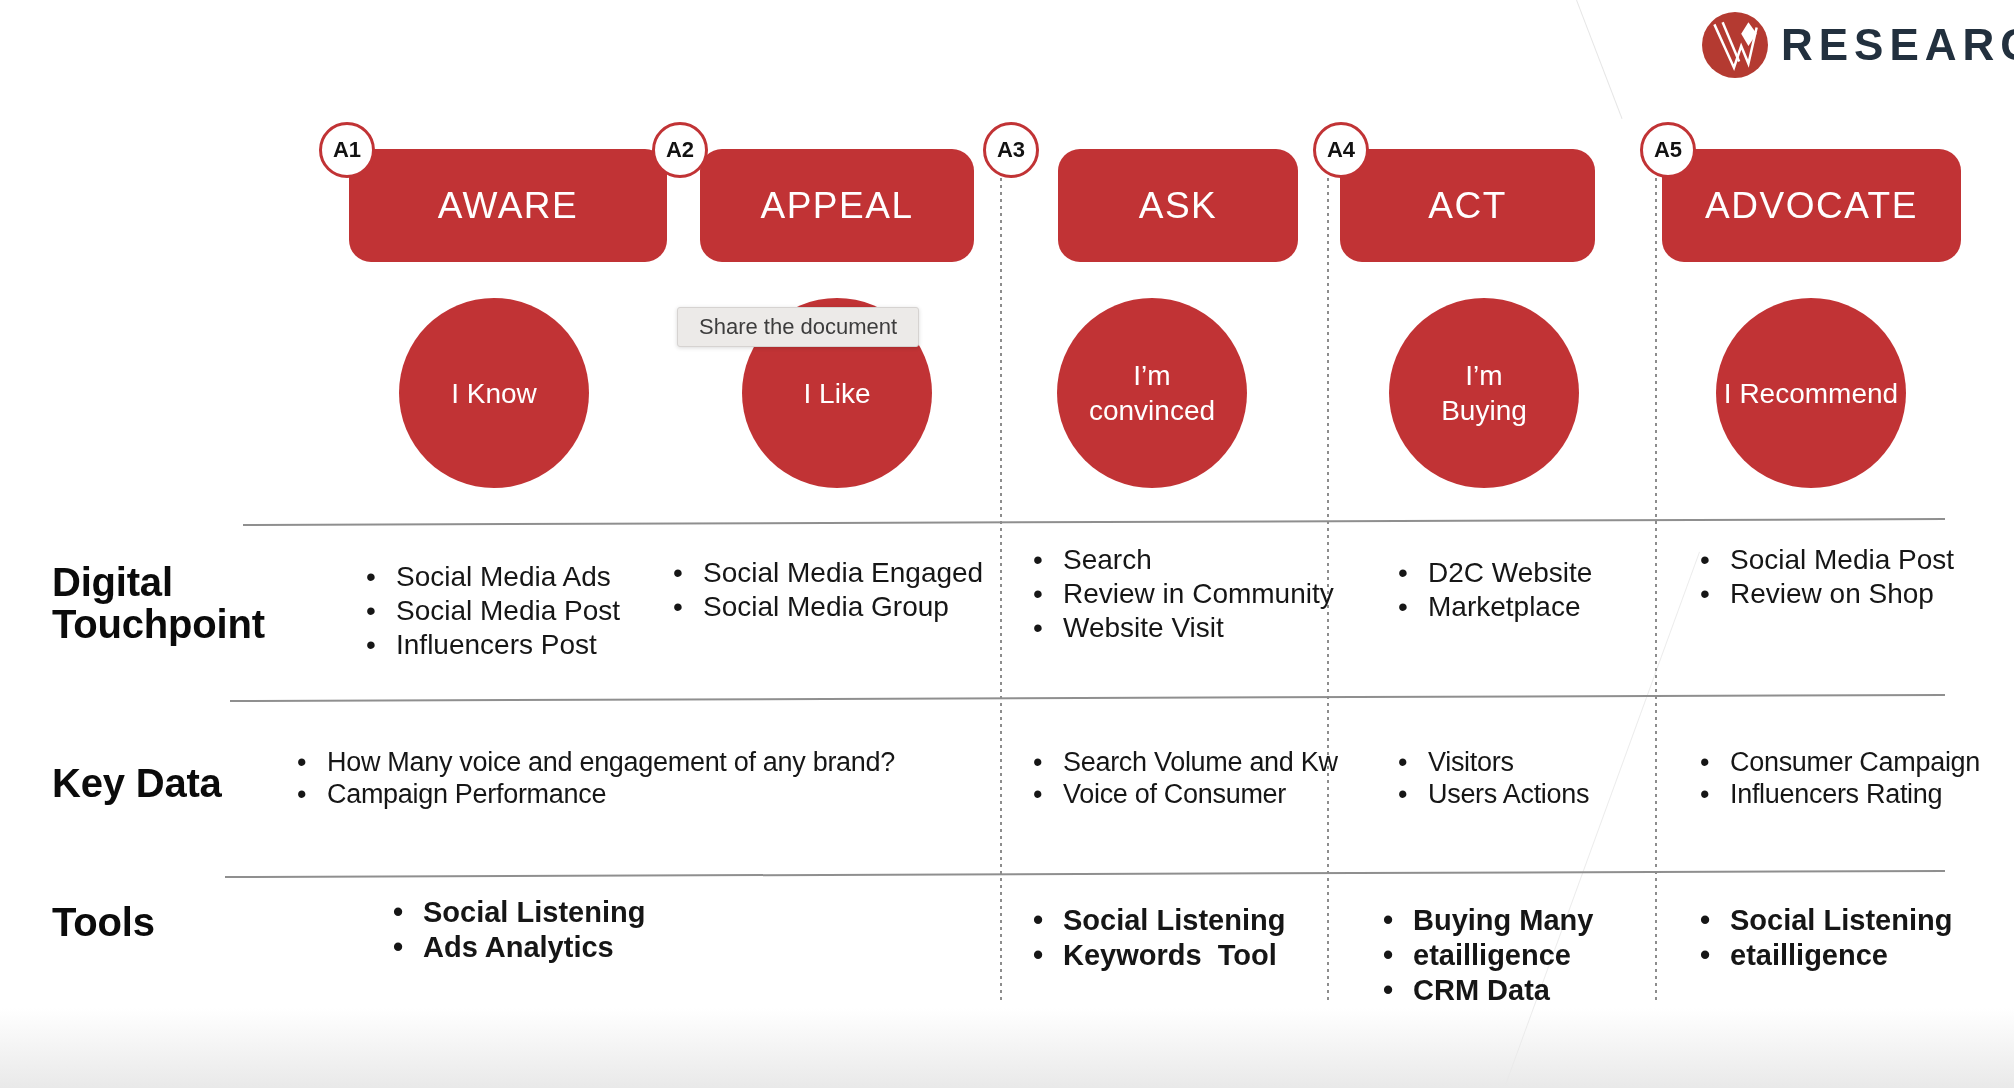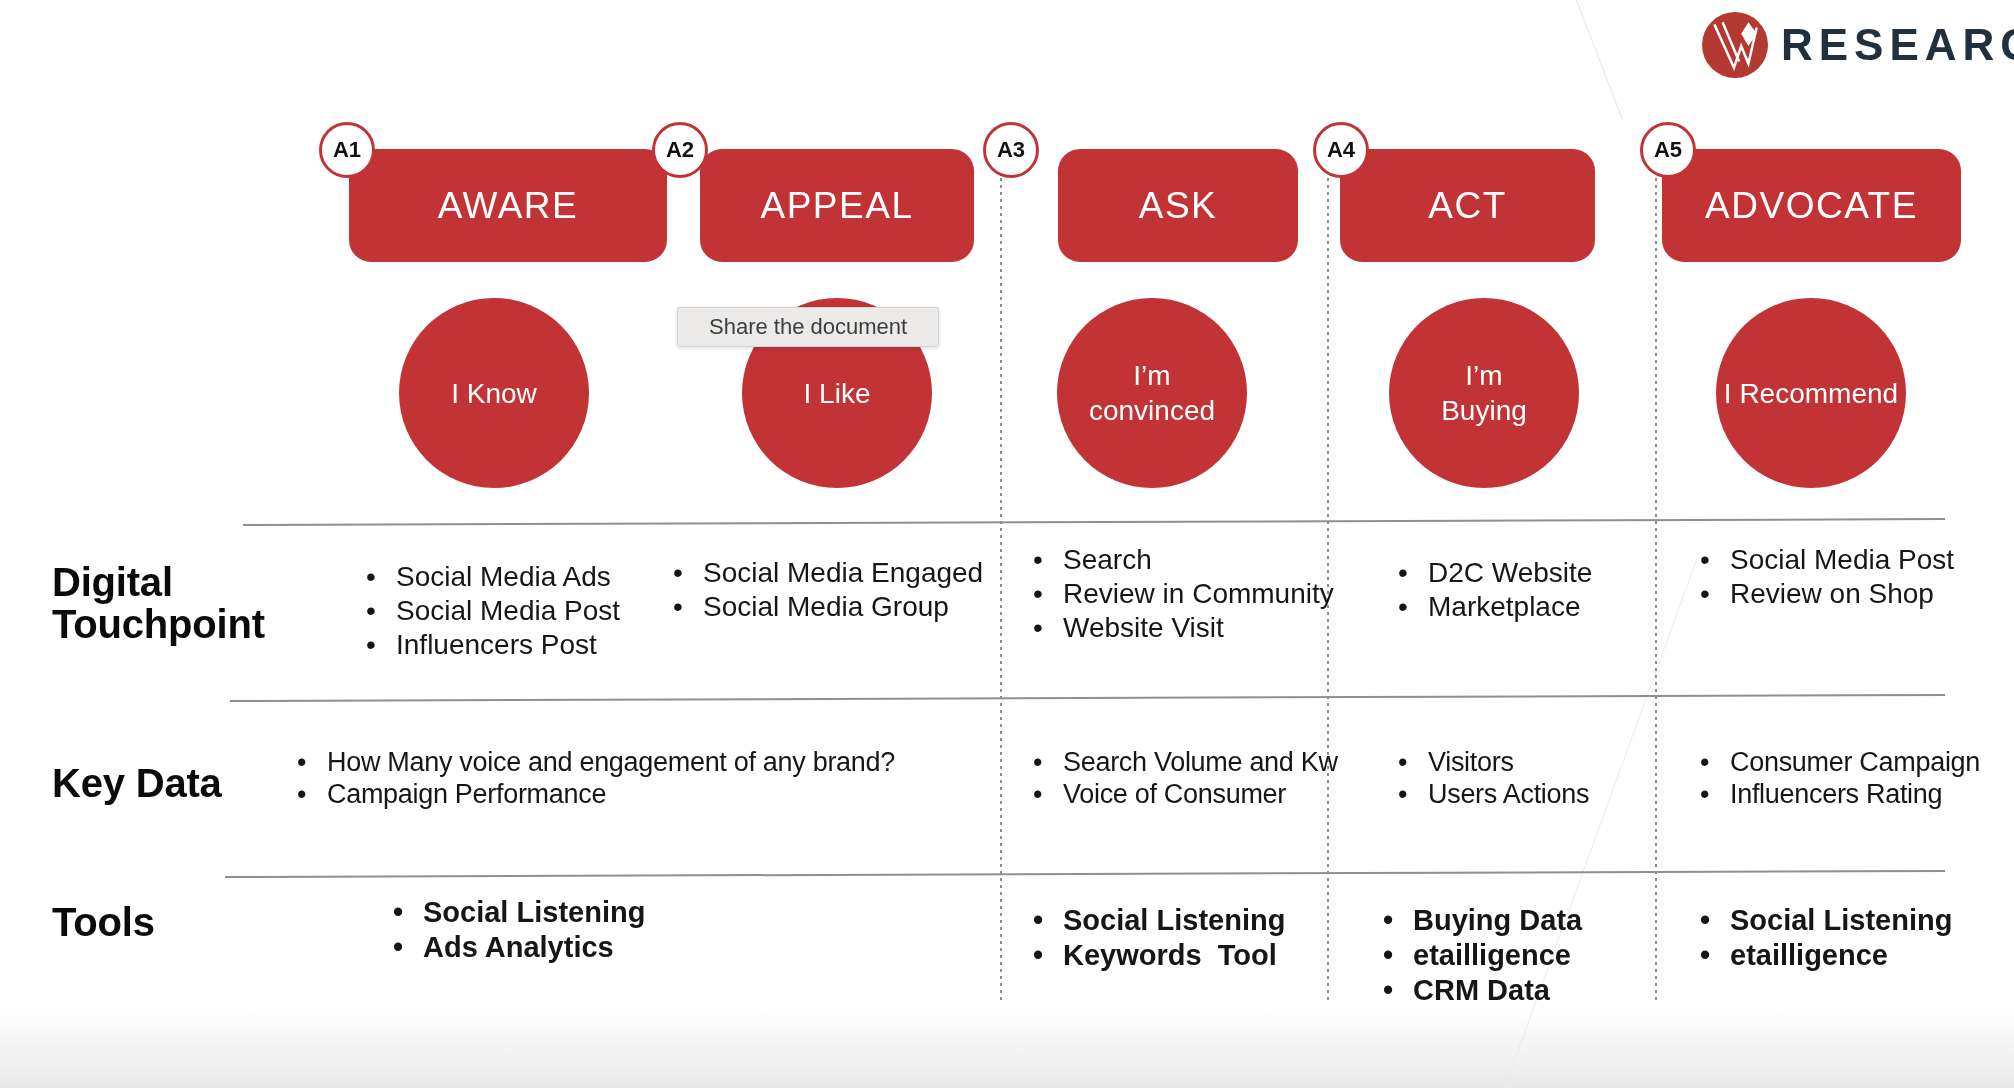--- a/index.html
+++ b/index.html
@@ -38,21 +38,21 @@
   .badge{position:absolute;top:122px;width:56px;height:56px;border-radius:50%;background:#fff;
     border:3px solid var(--red);box-sizing:border-box;display:flex;align-items:center;justify-content:center;
     font-size:22px;font-weight:600;color:#121212;z-index:4;}
   .bg1{left:319px;} .bg2{left:652px;} .bg3{left:983px;} .bg4{left:1313px;} .bg5{left:1640px;}
   
   .circle{position:absolute;top:298px;width:190px;height:190px;border-radius:50%;background:var(--red);
     color:#fff;display:flex;align-items:center;justify-content:center;text-align:center;
     font-size:28px;line-height:1.25;white-space:pre-line;z-index:2;}
   .c1{left:399px;} .c2{left:742px;} .c3{left:1057px;} .c4{left:1389px;} .c5{left:1716px;}
   
-  .tooltip{position:absolute;left:677px;top:307px;height:38px;padding:0 31px;background:#ECEAE8;
+  .tooltip{position:absolute;left:677px;top:307px;height:38px;padding:0 21px;background:#ECEAE8;
     border:1px solid #D6D3D1;border-radius:3px;color:#3D3D3D;font-size:22px;line-height:37px;
     box-shadow:0 1px 4px rgba(0,0,0,0.15);z-index:6;white-space:nowrap;}
   
   .rowlabel{position:absolute;left:52px;font-size:40px;font-weight:800;color:#0b0b0b;
     line-height:42px;white-space:pre-line;letter-spacing:-0.2px;z-index:2;}
   .rl1{top:561px;} .rl2{top:762px;} .rl3{top:901px;}
   
   .cell{position:absolute;z-index:2;}
   .cell-tp{font-size:28px;line-height:34px;}
   .cell-kd{font-size:27px;line-height:32px;letter-spacing:-0.3px;}
@@ -240,21 +240,21 @@
         <span class="li-text">Social Listening</span>
       </div>
       <div class="li">
         <span class="dot">•</span>
         <span class="li-text">Keywords  Tool</span>
       </div>
     </div>
   <div class="cell cell-tools tl-act">
       <div class="li">
         <span class="dot">•</span>
-        <span class="li-text">Buying Data</span>
+        <span class="li-text">Buying Many</span>
       </div>
       <div class="li">
         <span class="dot">•</span>
         <span class="li-text">etailligence</span>
       </div>
       <div class="li">
         <span class="dot">•</span>
         <span class="li-text">CRM Data</span>
       </div>
     </div>

